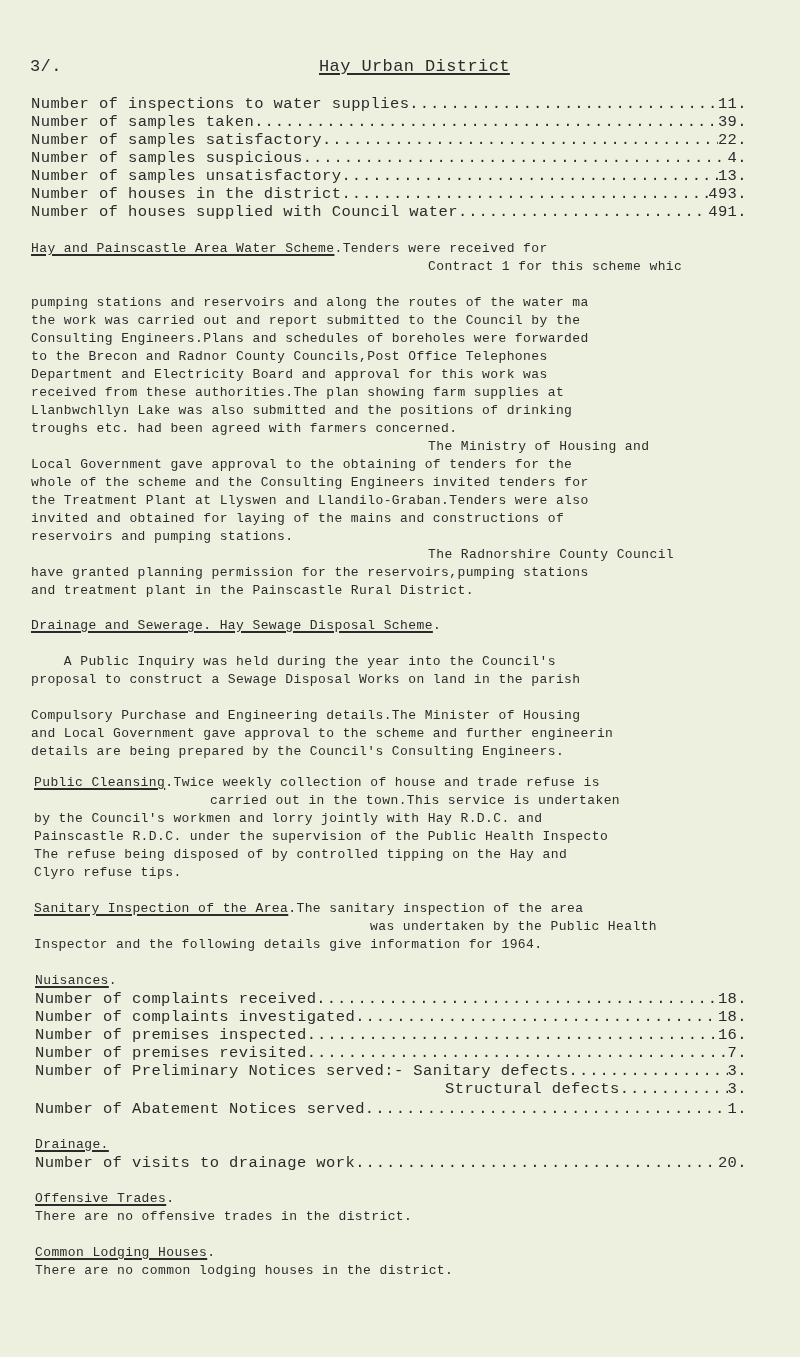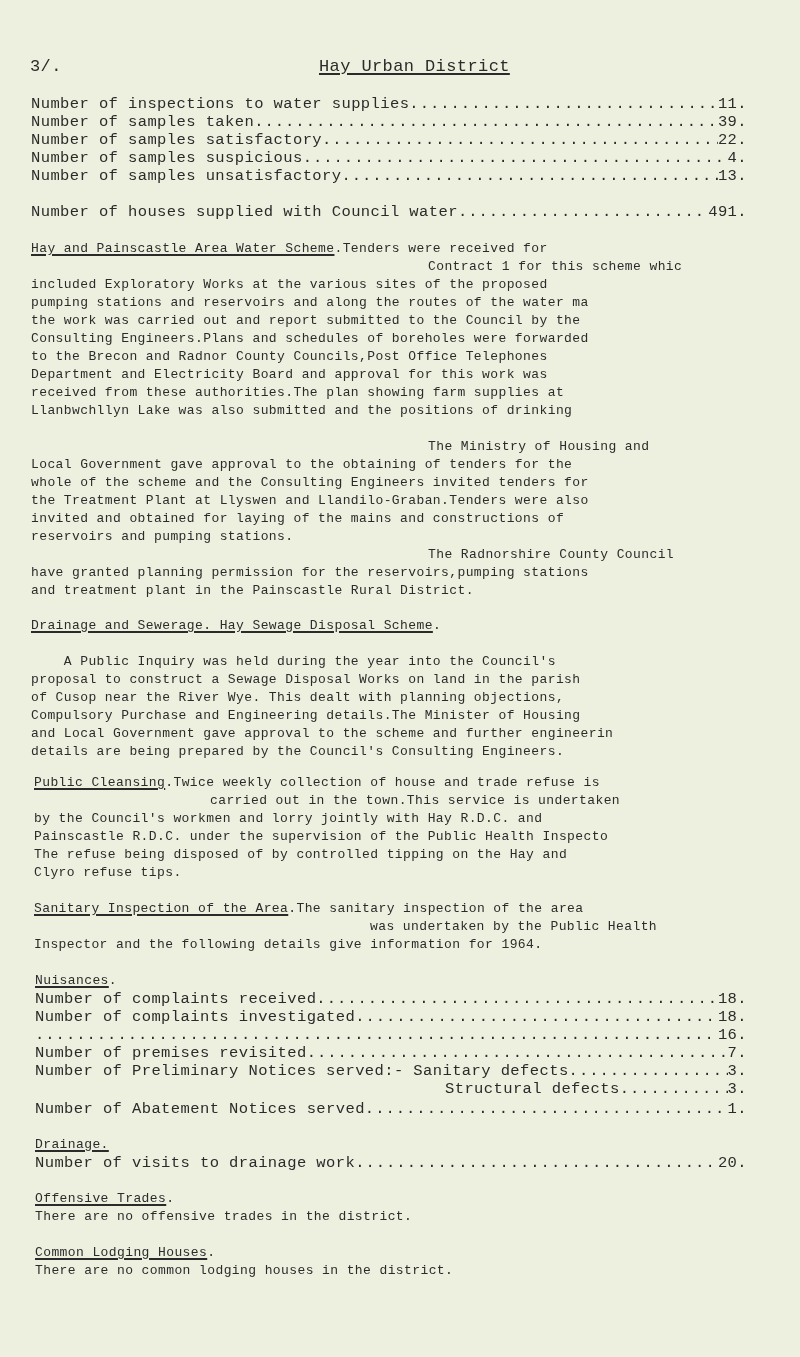--- a/index.html
+++ b/index.html
@@ -28,65 +28,65 @@
 <div class="page">
 
   <div class="t pg">3/.</div>
   <div class="t title u">Hay Urban District</div>
 
   <div class="row" style="top:95px"><span class="lbl">Number of inspections to water supplies</span><span class="dots"></span><span class="val">11.</span></div>
   <div class="row" style="top:113px"><span class="lbl">Number of samples taken</span><span class="dots"></span><span class="val">39.</span></div>
   <div class="row" style="top:131px"><span class="lbl">Number of samples satisfactory</span><span class="dots"></span><span class="val">22.</span></div>
   <div class="row" style="top:149px"><span class="lbl">Number of samples suspicious</span><span class="dots"></span><span class="val">4.</span></div>
   <div class="row" style="top:167px"><span class="lbl">Number of samples unsatisfactory</span><span class="dots"></span><span class="val">13.</span></div>
+  <div class="row" style="top:185px"><span class="lbl">Number of houses in the district</span><span class="dots"></span><span class="val">493.</span></div>
   <div class="row" style="top:203px"><span class="lbl">Number of houses supplied with Council water</span><span class="dots"></span><span class="val">491.</span></div>
 
   <div class="t" style="left:31px;top:240px"><span class="u">Hay and Painscastle Area Water Scheme</span><span>.Tenders were received for</span></div>
   <div class="t" style="left:428px;top:258px">Contract 1 for this scheme whic</div>
-  <div class="t" style="left:31px;top:276px">included Exploratory Works at the various sites of the proposed</div>
   <div class="t" style="left:31px;top:294px">pumping stations and reservoirs and along the routes of the water ma</div>
   <div class="t" style="left:31px;top:312px">the work was carried out and report submitted to the Council by the</div>
   <div class="t" style="left:31px;top:330px">Consulting Engineers.Plans and schedules of boreholes were forwarded</div>
   <div class="t" style="left:31px;top:348px">to the Brecon and Radnor County Councils,Post Office Telephones</div>
   <div class="t" style="left:31px;top:366px">Department and Electricity Board and approval for this work was</div>
   <div class="t" style="left:31px;top:384px">received from these authorities.The plan showing farm supplies at</div>
   <div class="t" style="left:31px;top:402px">Llanbwchllyn Lake was also submitted and the positions of drinking</div>
+  <div class="t" style="left:31px;top:420px">troughs etc. had been agreed with farmers concerned.</div>
   <div class="t" style="left:428px;top:438px">The Ministry of Housing and</div>
   <div class="t" style="left:31px;top:456px">Local Government gave approval to the obtaining of tenders for the</div>
   <div class="t" style="left:31px;top:492px">the Treatment Plant at Llyswen and Llandilo-Graban.Tenders were also</div>
   <div class="t" style="left:31px;top:474px">whole of the scheme and the Consulting Engineers invited tenders for</div>
   <div class="t" style="left:31px;top:510px">invited and obtained for laying of the mains and constructions of</div>
   <div class="t" style="left:31px;top:528px">reservoirs and pumping stations.</div>
   <div class="t" style="left:428px;top:546px">The Radnorshire County Council</div>
   <div class="t" style="left:31px;top:564px">have granted planning permission for the reservoirs,pumping stations</div>
   <div class="t" style="left:31px;top:582px">and treatment plant in the Painscastle Rural District.</div>
 
   <div class="t" style="left:31px;top:617px"><span class="u">Drainage and Sewerage. Hay Sewage Disposal Scheme</span><span>.</span></div>
   <div class="t" style="left:31px;top:653px">    A Public Inquiry was held during the year into the Council's</div>
   <div class="t" style="left:31px;top:671px">proposal to construct a Sewage Disposal Works on land in the parish</div>
-  <div class="t" style="left:31px;top:689px">of Cusop near the River Wye. This dealt with planning objections,</div>
   <div class="t" style="left:31px;top:707px">Compulsory Purchase and Engineering details.The Minister of Housing</div>
   <div class="t" style="left:31px;top:725px">and Local Government gave approval to the scheme and further engineerin</div>
   <div class="t" style="left:31px;top:743px">details are being prepared by the Council's Consulting Engineers.</div>
 
   <div class="t" style="left:34px;top:774px"><span class="u">Public Cleansing</span><span>.Twice weekly collection of house and trade refuse is</span></div>
   <div class="t" style="left:210px;top:792px">carried out in the town.This service is undertaken</div>
   <div class="t" style="left:34px;top:810px">by the Council's workmen and lorry jointly with Hay R.D.C. and</div>
   <div class="t" style="left:34px;top:828px">Painscastle R.D.C. under the supervision of the Public Health Inspecto</div>
   <div class="t" style="left:34px;top:846px">The refuse being disposed of by controlled tipping on the Hay and</div>
   <div class="t" style="left:34px;top:864px">Clyro refuse tips.</div>
 
   <div class="t" style="left:370px;top:918px">was undertaken by the Public Health</div>
   <div class="t" style="left:34px;top:900px"><span class="u">Sanitary Inspection of the Area</span><span>.The sanitary inspection of the area</span></div>
   <div class="t" style="left:34px;top:936px">Inspector and the following details give information for 1964.</div>
 
   <div class="t" style="left:35px;top:972px"><span class="u">Nuisances</span><span>.</span></div>
   <div class="row" style="left:35px;top:990px;width:712px"><span class="lbl">Number of complaints received</span><span class="dots"></span><span class="val">18.</span></div>
   <div class="row" style="left:35px;top:1008px;width:712px"><span class="lbl">Number of complaints investigated</span><span class="dots"></span><span class="val">18.</span></div>
-  <div class="row" style="left:35px;top:1026px;width:712px"><span class="dots"></span><span class="val">16.</span></div>
+  <div class="row" style="left:35px;top:1026px;width:712px"><span class="lbl">Number of premises inspected</span><span class="dots"></span><span class="val">16.</span></div>
   <div class="row" style="left:35px;top:1044px;width:712px"><span class="lbl">Number of premises revisited</span><span class="dots"></span><span class="val">7.</span></div>
   <div class="row" style="left:35px;top:1062px;width:712px"><span class="lbl">Number of Preliminary Notices served:- Sanitary defects</span><span class="dots"></span><span class="val">3.</span></div>
   <div class="row row2" style="top:1080px"><span class="lbl">Structural defects</span><span class="dots"></span><span class="val">3.</span></div>
   <div class="row" style="left:35px;top:1100px;width:712px"><span class="lbl">Number of Abatement Notices served</span><span class="dots"></span><span class="val">1.</span></div>
 
   <div class="t u" style="left:35px;top:1136px">Drainage.</div>
   <div class="row" style="left:35px;top:1154px;width:712px"><span class="lbl">Number of visits to drainage work</span><span class="dots"></span><span class="val">20.</span></div>
 
   <div class="t" style="left:35px;top:1190px"><span class="u">Offensive Trades</span><span>.</span></div>
   <div class="t" style="left:35px;top:1208px">There are no offensive trades in the district.</div>

